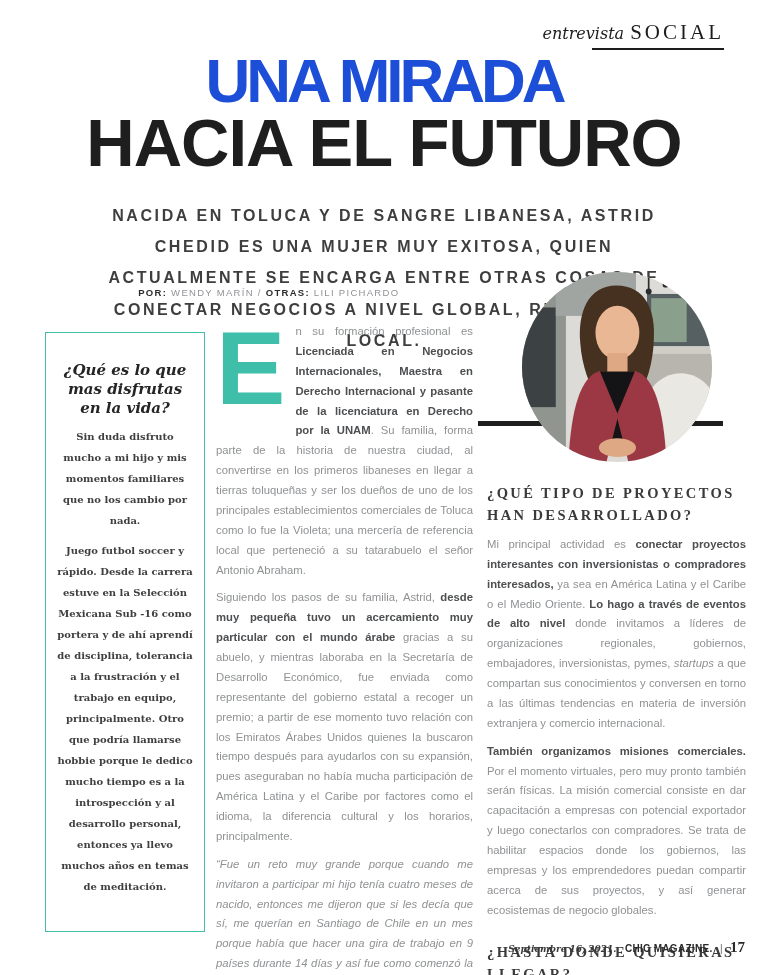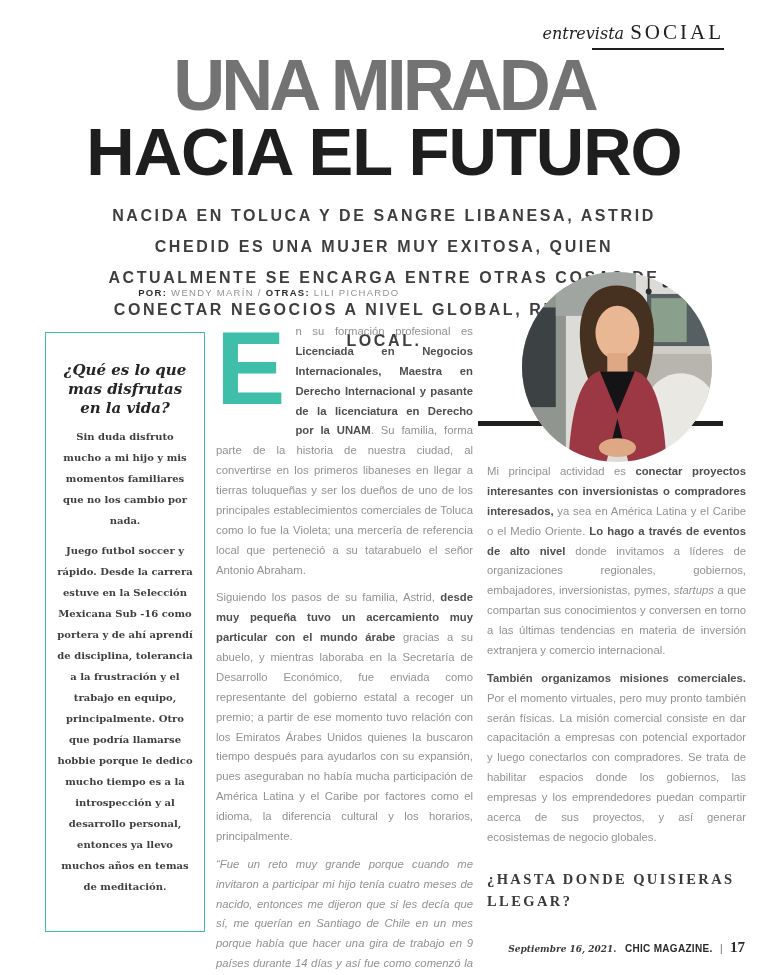--- a/index.html
+++ b/index.html
@@ -10,21 +10,21 @@
   }
 
   
   .kicker { position:absolute; top:20px; right:44px; white-space:nowrap; }
   .kicker-it { font-family:"DejaVu Serif", serif; font-style:italic; font-size:16px; color:#1d1d1d; margin-right:6px; }
   .kicker-caps { font-family:"Liberation Serif", serif; font-size:21px; letter-spacing:3px; color:#1d1d1d; }
   .kicker-rule { position:absolute; top:48px; right:44px; width:132px; height:2px; background:#1d1d1d; }
 
   
   .title-block { position:absolute; top:52px; left:0; width:100%; text-align:center; }
-  .title-l1 { font-size:72px; line-height:0.92; font-weight:bold; letter-spacing:-4px; color:#737373; }
+  .title-l1 { font-size:62px; line-height:0.92; font-weight:bold; letter-spacing:-4px; color:#1d4ed8; }
   .title-l2 { font-size:67px; line-height:1.0; font-weight:bold; letter-spacing:-1px; color:#1e1e1e; }
 
   
   .intro { position:absolute; top:200px; left:104px; width:560px; text-align:center;
            font-size:16px; font-weight:bold; letter-spacing:2.6px; line-height:1.95; color:#3e3e3e; }
   .byline { position:absolute; top:287px; left:0; width:70%; text-align:center;
             font-size:9.5px; letter-spacing:1.3px; color:#909295; }
   .byline .lbl { color:#2c2c2c; font-weight:bold; }
 
   
@@ -123,20 +123,21 @@
       <rect x="101" y="96" width="24" height="22" fill="#dfa885"></rect>
       <path d="M88 118 L138 118 L134 210 L92 210 Z" fill="#141417"></path>
       <path d="M92 117 C70 124 58 160 55 225 L100 225 L114 170 L92 117 Z" fill="#9c3843"></path>
       <path d="M134 117 C156 124 168 160 171 225 L126 225 L112 170 L134 117 Z" fill="#9c3843"></path>
       <ellipse cx="113" cy="208" rx="22" ry="11" fill="#dfa885"></ellipse>
     </svg>
   </div>
 
   <div class="col2">
     <div class="col2-spacer"></div>
+    <h2 class="sec-h">¿QUÉ TIPO DE PROYECTOS HAN DESARROLLADO?</h2>
     <p class="body-p"><span>Mi principal actividad es </span><span class="b">conectar proyectos interesantes con inversionistas o compradores interesados,</span><span> ya sea en América Latina y el Caribe o el Medio Oriente. </span><span class="b">Lo hago a través de eventos de alto nivel</span><span> donde invitamos a líderes de organizaciones regionales, gobiernos, embajadores, inversionistas, pymes, </span><span class="it-seg">startups</span><span> a que compartan sus conocimientos y conversen en torno a las últimas tendencias en materia de inversión extranjera y comercio internacional.</span></p>
     <p class="body-p gap"><span class="b">También organizamos misiones comerciales.</span><span> Por el momento virtuales, pero muy pronto también serán físicas. La misión comercial consiste en dar capacitación a empresas con potencial exportador y luego conectarlos con compradores. Se trata de habilitar espacios donde los gobiernos, las empresas y los emprendedores puedan compartir acerca de sus proyectos, y así generar ecosistemas de negocio globales.</span></p>
     <h2 class="sec-h">¿HASTA DONDE QUISIERAS LLEGAR?</h2>
 
   </div>
 
   <div class="footer">
     <span class="footer-date">Septiembre 16, 2021.</span>
     <span class="footer-mag">CHIC MAGAZINE.</span>
     <span class="footer-sep">|</span>

